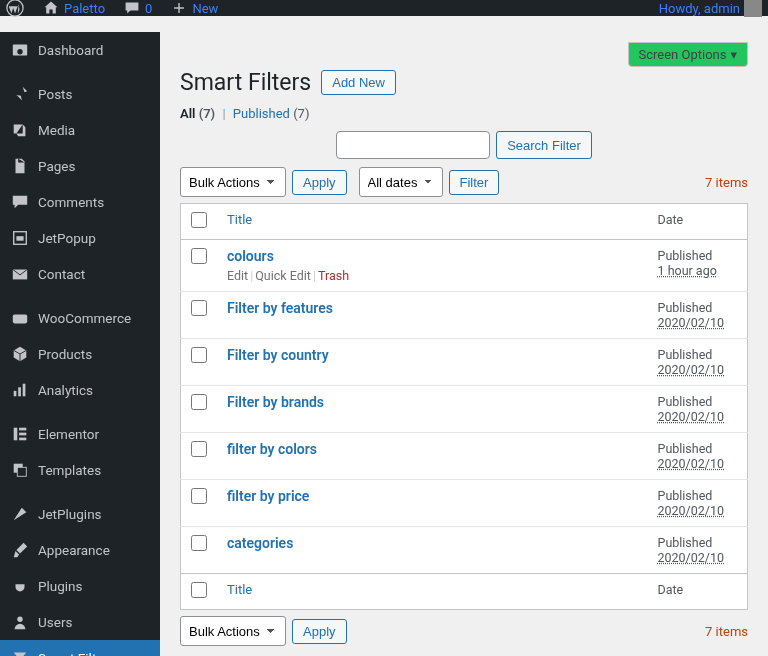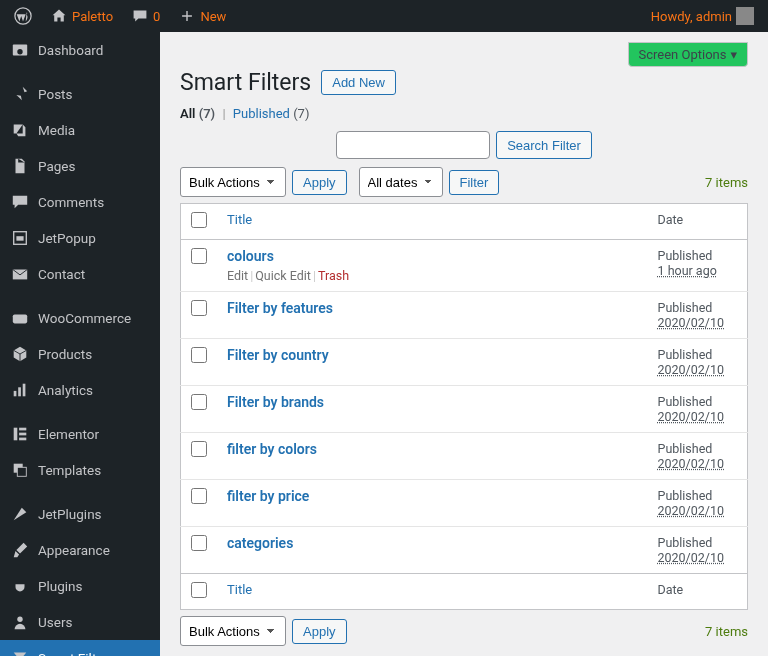--- a/index.html
+++ b/index.html
@@ -1,19 +1,19 @@
 <!DOCTYPE html>
 <html><head>
 <meta charset="utf-8">
 <style>
 * { box-sizing: border-box; margin: 0; padding: 0; }
 body { font-family: -apple-system, BlinkMacSystemFont, "Segoe UI", Roboto, sans-serif; font-size: 13px; color: #3c434a; background: #f0f0f1; width: 768px; height: 656px; overflow: hidden; }
 
 
-.topbar { height: 32px; background: #1d2327; color: #f97316; display: flex; align-items: center; justify-content: space-between; padding: 0 8px; font-size: 13px; }
+.topbar { height: 16px; background: #1d2327; color: #3b82f6; display: flex; align-items: center; justify-content: space-between; padding: 0 0; font-size: 13px; }
 .topbar-left, .topbar-right { display: flex; align-items: center; gap: 6px; }
 .topbar .item { display: flex; align-items: center; gap: 4px; padding: 0 6px; cursor: pointer; }
 .topbar .icon { width: 18px; height: 18px; display: inline-flex; align-items: center; justify-content: center; }
 .avatar { width: 18px; height: 18px; background: #888; }
 
 
 .sidebar { position: absolute; top: 32px; left: 0; bottom: 0; width: 160px; background: #1d2327; color: #c3c4c7; overflow-y: auto; }
 .sidebar .menu-item { display: flex; align-items: center; gap: 8px; padding: 8px 10px; cursor: pointer; font-size: 13.5px; position: relative; }
 .sidebar .menu-item.sep { margin-top: 8px; }
 .sidebar .menu-item.current { background: #2271b1; color: #fff; }
@@ -32,21 +32,21 @@
 .subsub .lnk { color: #2271b1; cursor: pointer; }
 .subsub .cnt { color: #50575e; }
 .subsub .curr { color: #1d2327; font-weight: 600; }
 
 .search-row { display: flex; justify-content: center; gap: 6px; margin-bottom: 8px; }
 .search-row input[type=text] { width: 154px; border: 1px solid #8c8f94; padding: 3px 6px; border-radius: 4px; font-size:14px; height:28px; }
 
 .listnav { display: flex; align-items: center; justify-content: space-between; margin: 6px 0; }
 .listnav-left { display: flex; align-items: center; gap: 6px; }
 .listnav select { border: 1px solid #8c8f94; background: #fff; padding: 3px 24px 3px 8px; border-radius: 3px; font-size: 13px; height:30px; appearance:none; -webkit-appearance:none; background-image: linear-gradient(45deg, transparent 50%, #555 50%), linear-gradient(135deg, #555 50%, transparent 50%); background-position: calc(100% - 14px) 12px, calc(100% - 10px) 12px; background-size: 4px 4px, 4px 4px; background-repeat: no-repeat; }
-.listnav .count { color: #4d7c0f; font-size: 13px; }
+.listnav .count { color: #c2410c; font-size: 13px; }
 
 table.list { width: 100%; border-collapse: collapse; background: #fff; border: 1px solid #c3c4c7; }
 table.list th, table.list td { text-align: left; padding: 8px 10px; vertical-align: top; }
 table.list thead th, table.list tfoot th { border-bottom: 1px solid #c3c4c7; font-weight: 400; color: #2271b1; cursor: pointer; }
 table.list tfoot th { border-top: 1px solid #c3c4c7; border-bottom: none; }
 table.list th.check, table.list td.check { width: 30px; }
 table.list th.date, table.list td.date { width: 100px; color: #50575e; font-size: 12.5px; }
 table.list tbody tr { border-top: 1px solid #e5e5e5; }
 table.list tbody tr:first-child { border-top: none; }
 .row-title { color: #2271b1; font-weight: 600; font-size: 14px; cursor: pointer; display:inline-block; margin-bottom:2px; }

